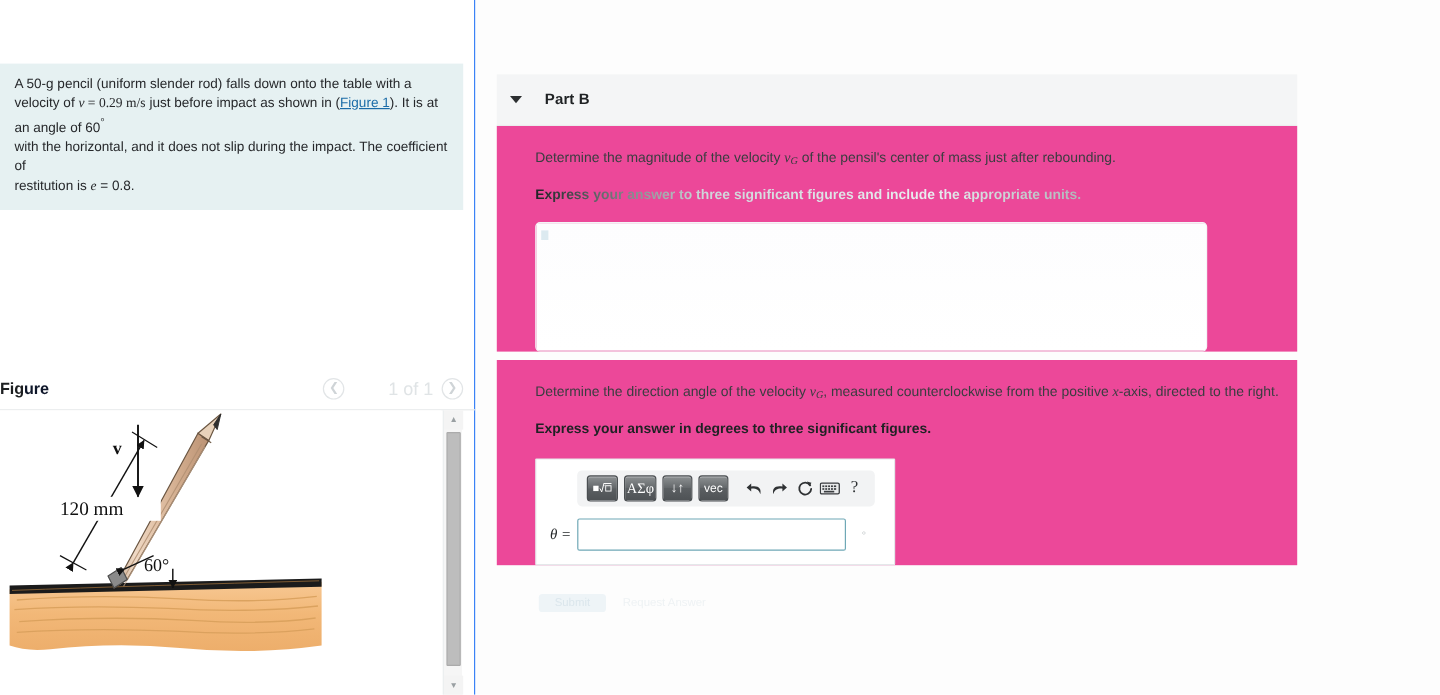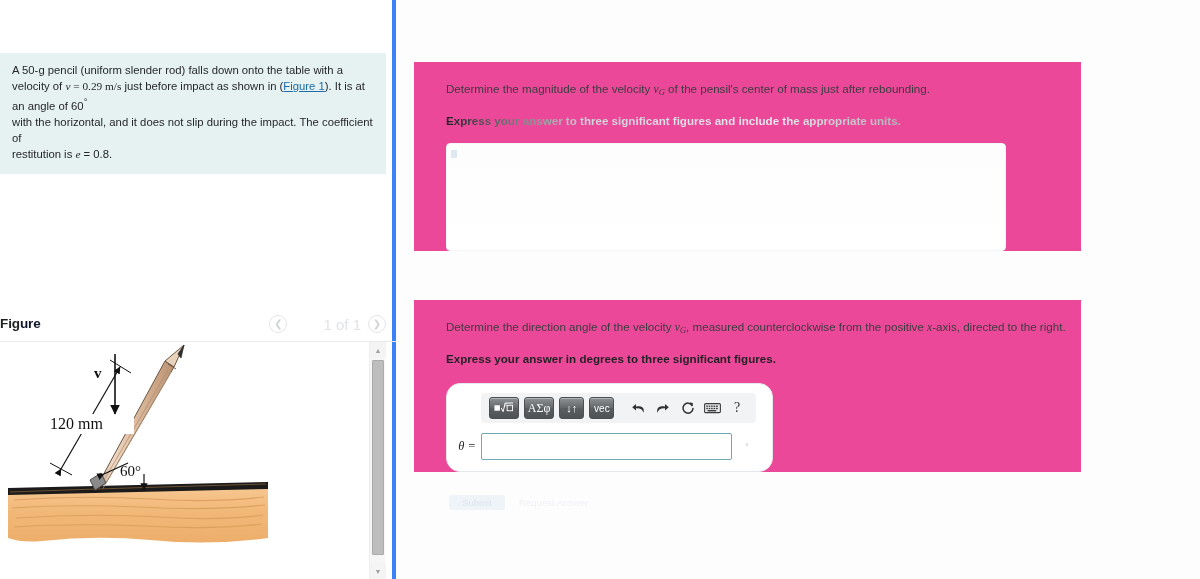--- a/index.html
+++ b/index.html
@@ -14,21 +14,21 @@
   }
 
   
   #app { position: relative; width: 1200px; height: 579px; background:#fff; }
 
   
   #left-pane {
     position: absolute; left: 0; top: 0;
     width: 396px; height: 579px;
     background: #ffffff;
-    border-right: 4px solid #3b82f6;
+    border-right: 1px solid #3b82f6;
   }
 
   #problem-statement {
     position: absolute; left: 0; top: 53px;
     width: 386px;
     background: #e6f1f2;
     padding: 9px 12px 12px 12px;
     font-size: 11.3px;
     line-height: 16px;
     color: #26282b;
@@ -135,23 +135,23 @@
     border: 1px solid #f3f6f7; border-radius: 4px;
     background: linear-gradient(180deg,#fdfdfe 0%, #ffffff 100%);
   }
   #partB-ghost-caret {
     margin-top: 6px; margin-left: 4px;
     width: 6px; height: 8px; background: #dceaf0;
   }
 
   
   #answer-widget {
-    margin-top: 16px; width: 327px;
+    margin-top: 16px; width: 300px;
     background: #ffffff;
-    border: 1px solid #e4e8ea; border-radius: 14px;
+    border: 1px solid #e4e8ea; border-radius: 1px;
     padding: 9px 10px 11px 10px;
     position: relative;
   }
   #mathbar {
     height: 30px; background: #f2f3f4; border-radius: 4px;
     display: flex; align-items: center; padding: 0 8px;
     margin-left: 24px; margin-right: 6px;
   }
   .mbtn {
     height: 22px; min-width: 25px;
@@ -308,20 +308,24 @@
     <div id="figure-scrollbar">
       <div class="sb-arrow" id="sb-up">▲</div>
       <div id="sb-thumb"></div>
       <div class="sb-arrow" id="sb-down">▼</div>
     </div>
   </div>
 
   <div id="right-pane">
 
     <div class="part-block" style="top:62px;">
+      <div class="part-header">
+        <div class="caret"></div>
+        <span class="part-label">Part B</span>
+      </div>
       <div class="part-body">
         <div class="prompt">
           <span>Determine the magnitude of the velocity </span><span class="mq">v</span><span class="sub">G</span><span> of the pensil's center of mass just after rebounding.</span>
         </div>
         <div class="instruction faded">Express your answer to three significant figures and include the appropriate units.</div>
         <div id="partB-answer-ghost">
           <div id="partB-ghost-caret"></div>
         </div>
       </div>
     </div>

